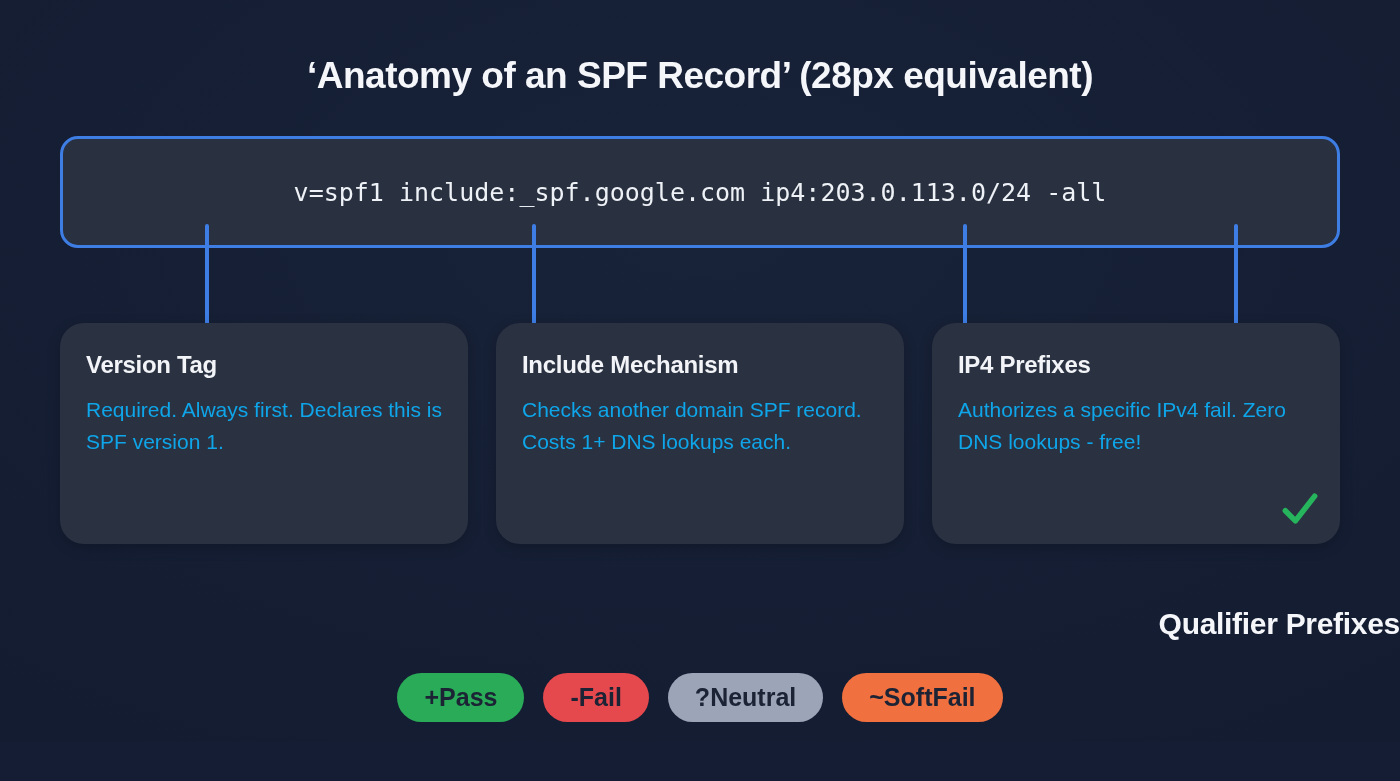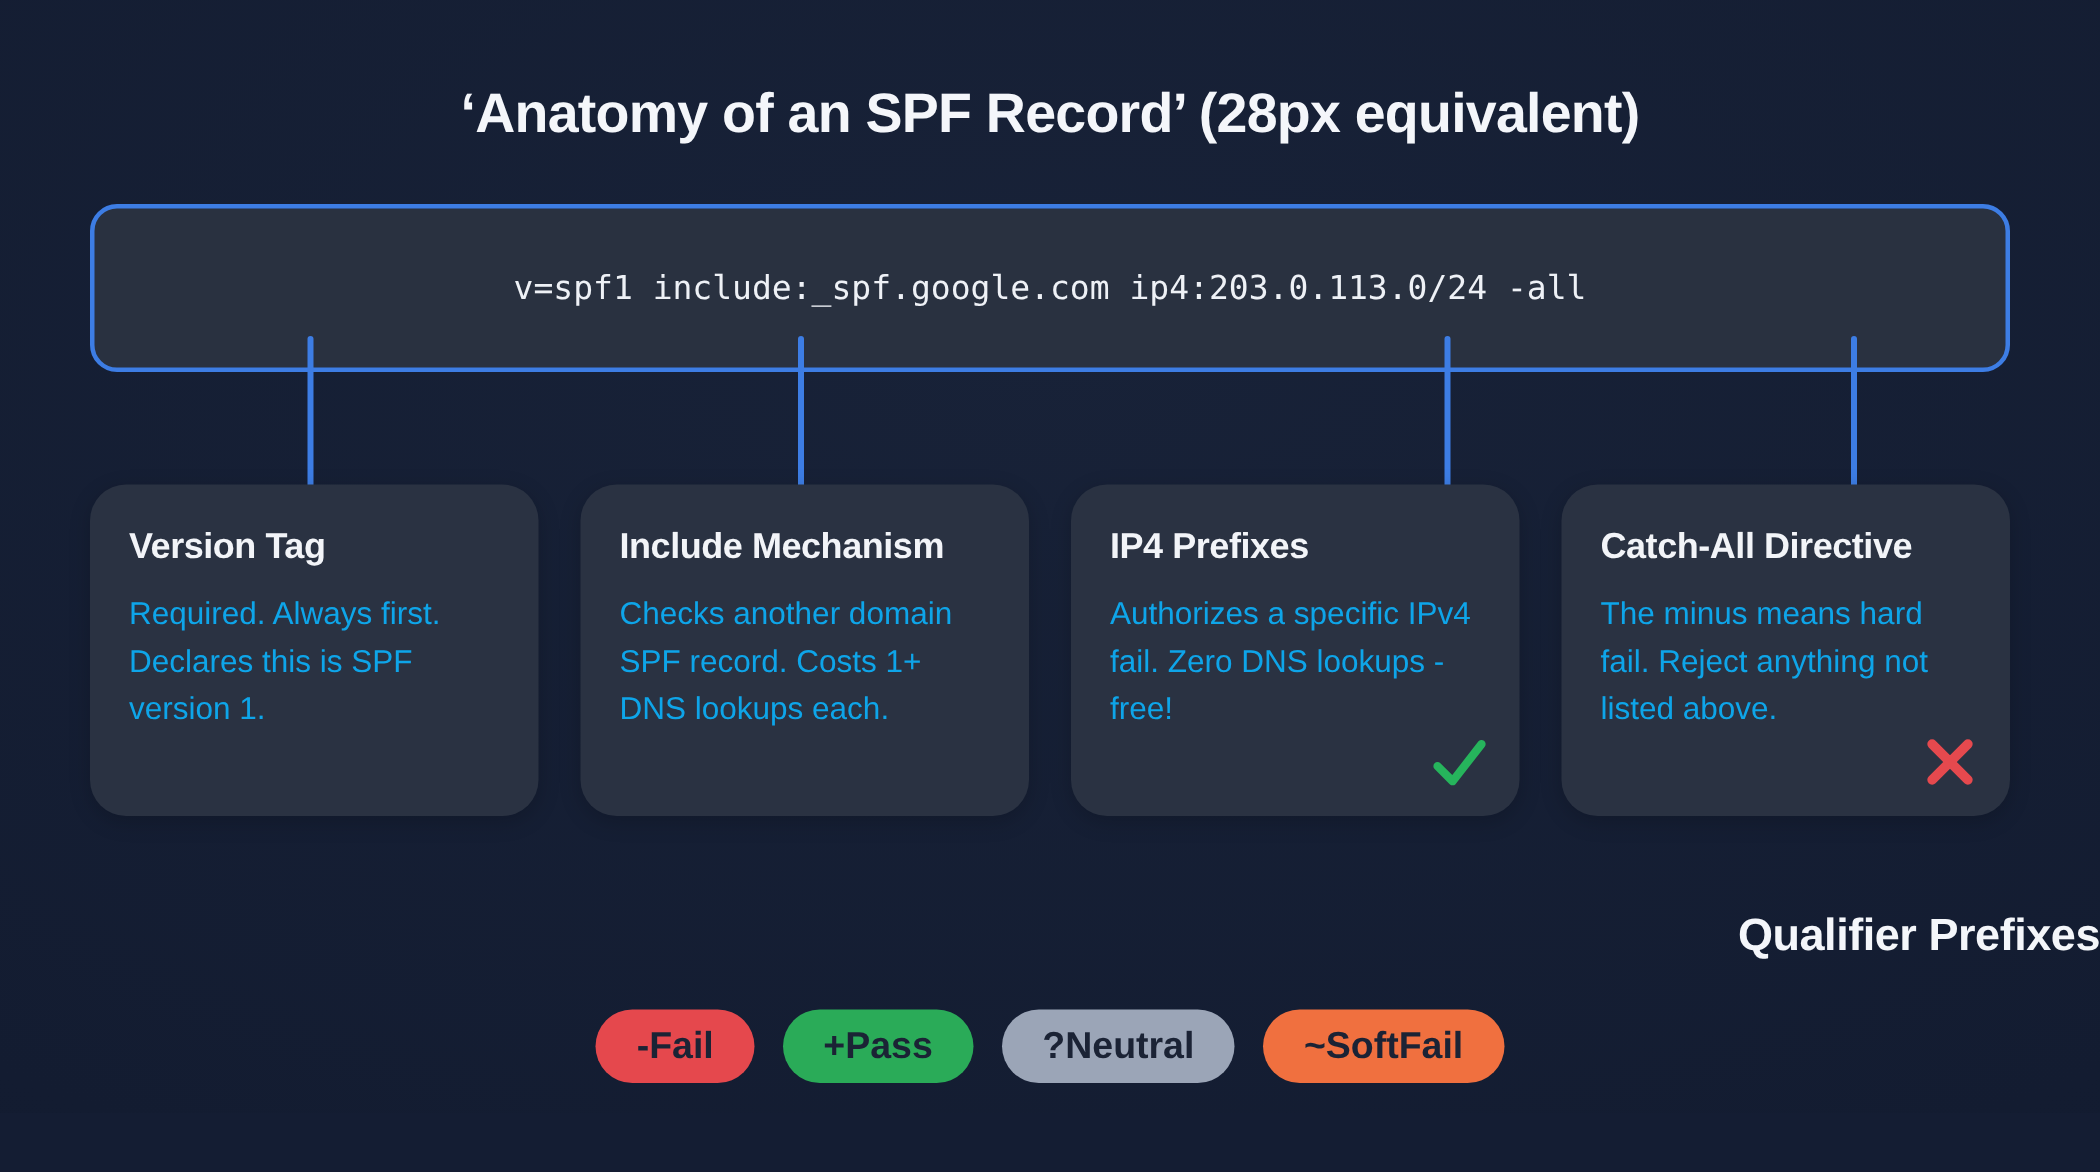--- a/index.html
+++ b/index.html
@@ -31,21 +31,21 @@
     width: 1280px; height: 112px;
     background: #293140;
     border: 3px solid #3d7de4;
     border-radius: 18px;
     display: flex;
     align-items: center;
     justify-content: center;
   }
   .record-text {
     font-family: "DejaVu Sans Mono", monospace;
-    font-size: 22px;
+    font-size: 25px;
     font-weight: 400;
     color: #eef1f6;
     white-space: nowrap;
   }
   .connector {
     position: absolute;
     top: 224px;
     width: 4px;
     height: 101px;
     background: #3d7de4;
@@ -154,34 +154,25 @@
     <div class="card">
       <div class="card-title">IP4 Prefixes</div>
       <div class="card-body">Authorizes a specific IPv4 fail. Zero DNS lookups - free!</div>
       <span class="card-mark mark-check">
         <svg viewBox="0 0 48 48" fill="none">
           <path d="M8 27 L19 38 L40 11" stroke-width="6" stroke-linecap="round" stroke-linejoin="round"></path>
         </svg>
       </span>
     </div>
 
-    <div class="card">
-      <div class="card-title">Catch-All Directive</div>
-      <div class="card-body">The minus means hard fail. Reject anything not listed above.</div>
-      <span class="card-mark mark-cross">
-        <svg viewBox="0 0 48 48" fill="none">
-          <path d="M11 11 L37 37 M37 11 L11 37" stroke-width="7" stroke-linecap="round"></path>
-        </svg>
-      </span>
-    </div>
 
   </div>
 
   <h2 class="qualifiers-heading">Qualifier Prefixes</h2>
 
   <div class="pills">
+    <span class="pill" style="background-color: rgb(42, 171, 88);">+Pass</span>
     <span class="pill" style="background-color: rgb(229, 72, 77);">-Fail</span>
-    <span class="pill" style="background-color: rgb(42, 171, 88);">+Pass</span>
     <span class="pill" style="background-color: rgb(155, 165, 183);">?Neutral</span>
     <span class="pill" style="background-color: rgb(240, 112, 63);">~SoftFail</span>
   </div>
 
 </div>
 
 </body></html>

